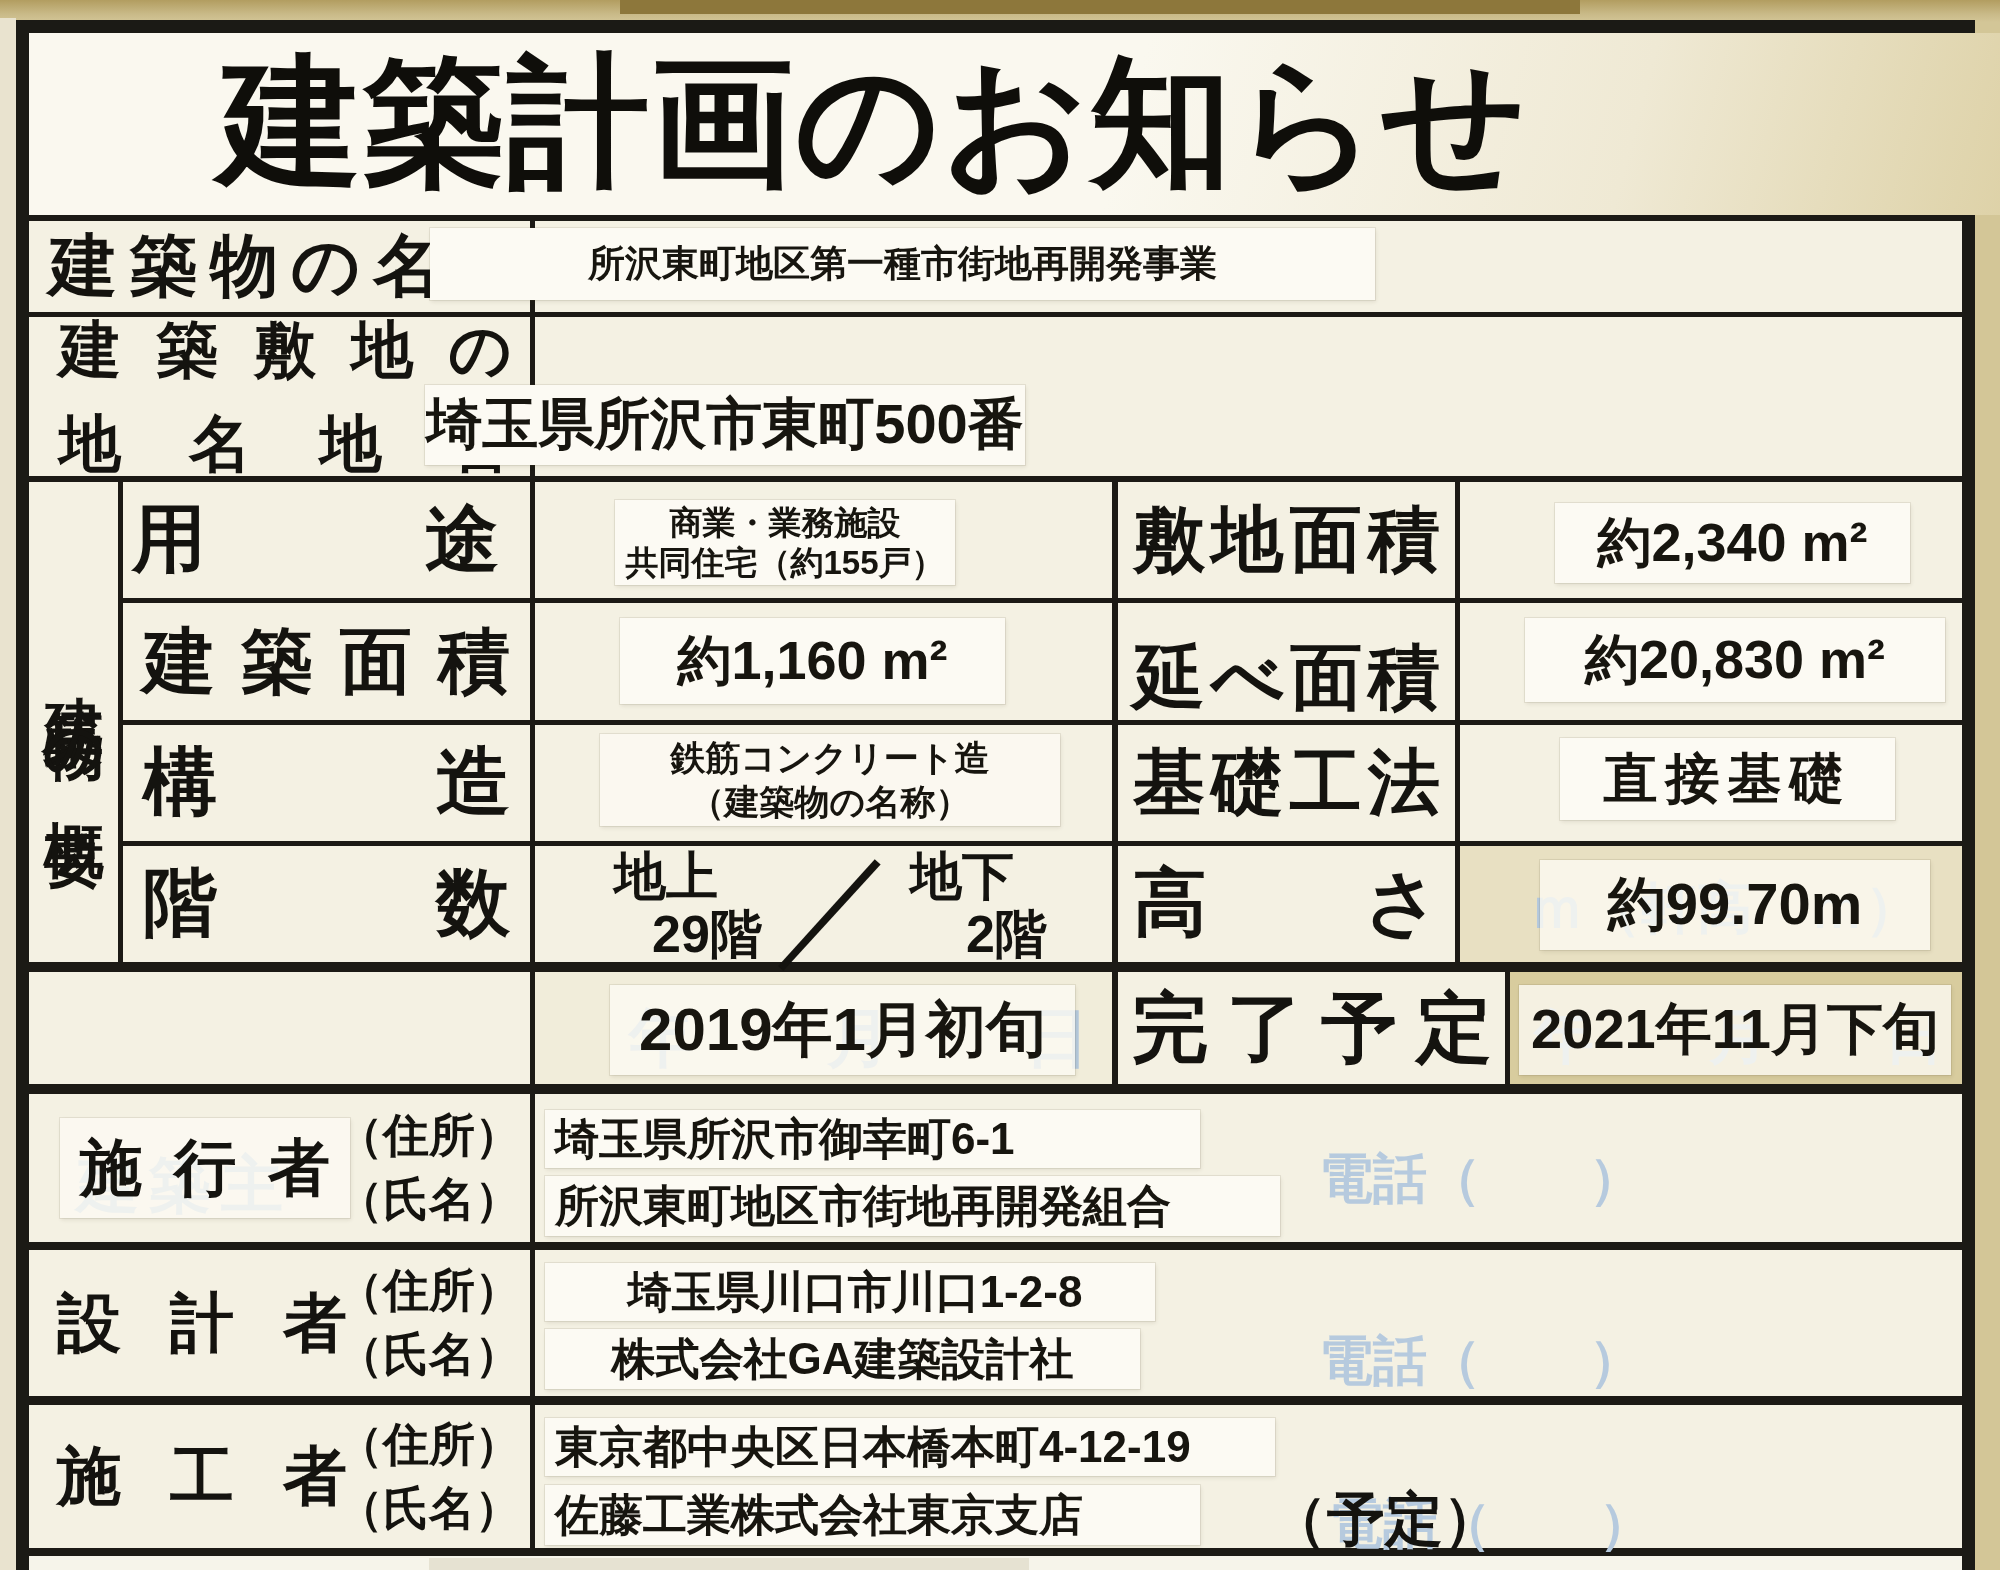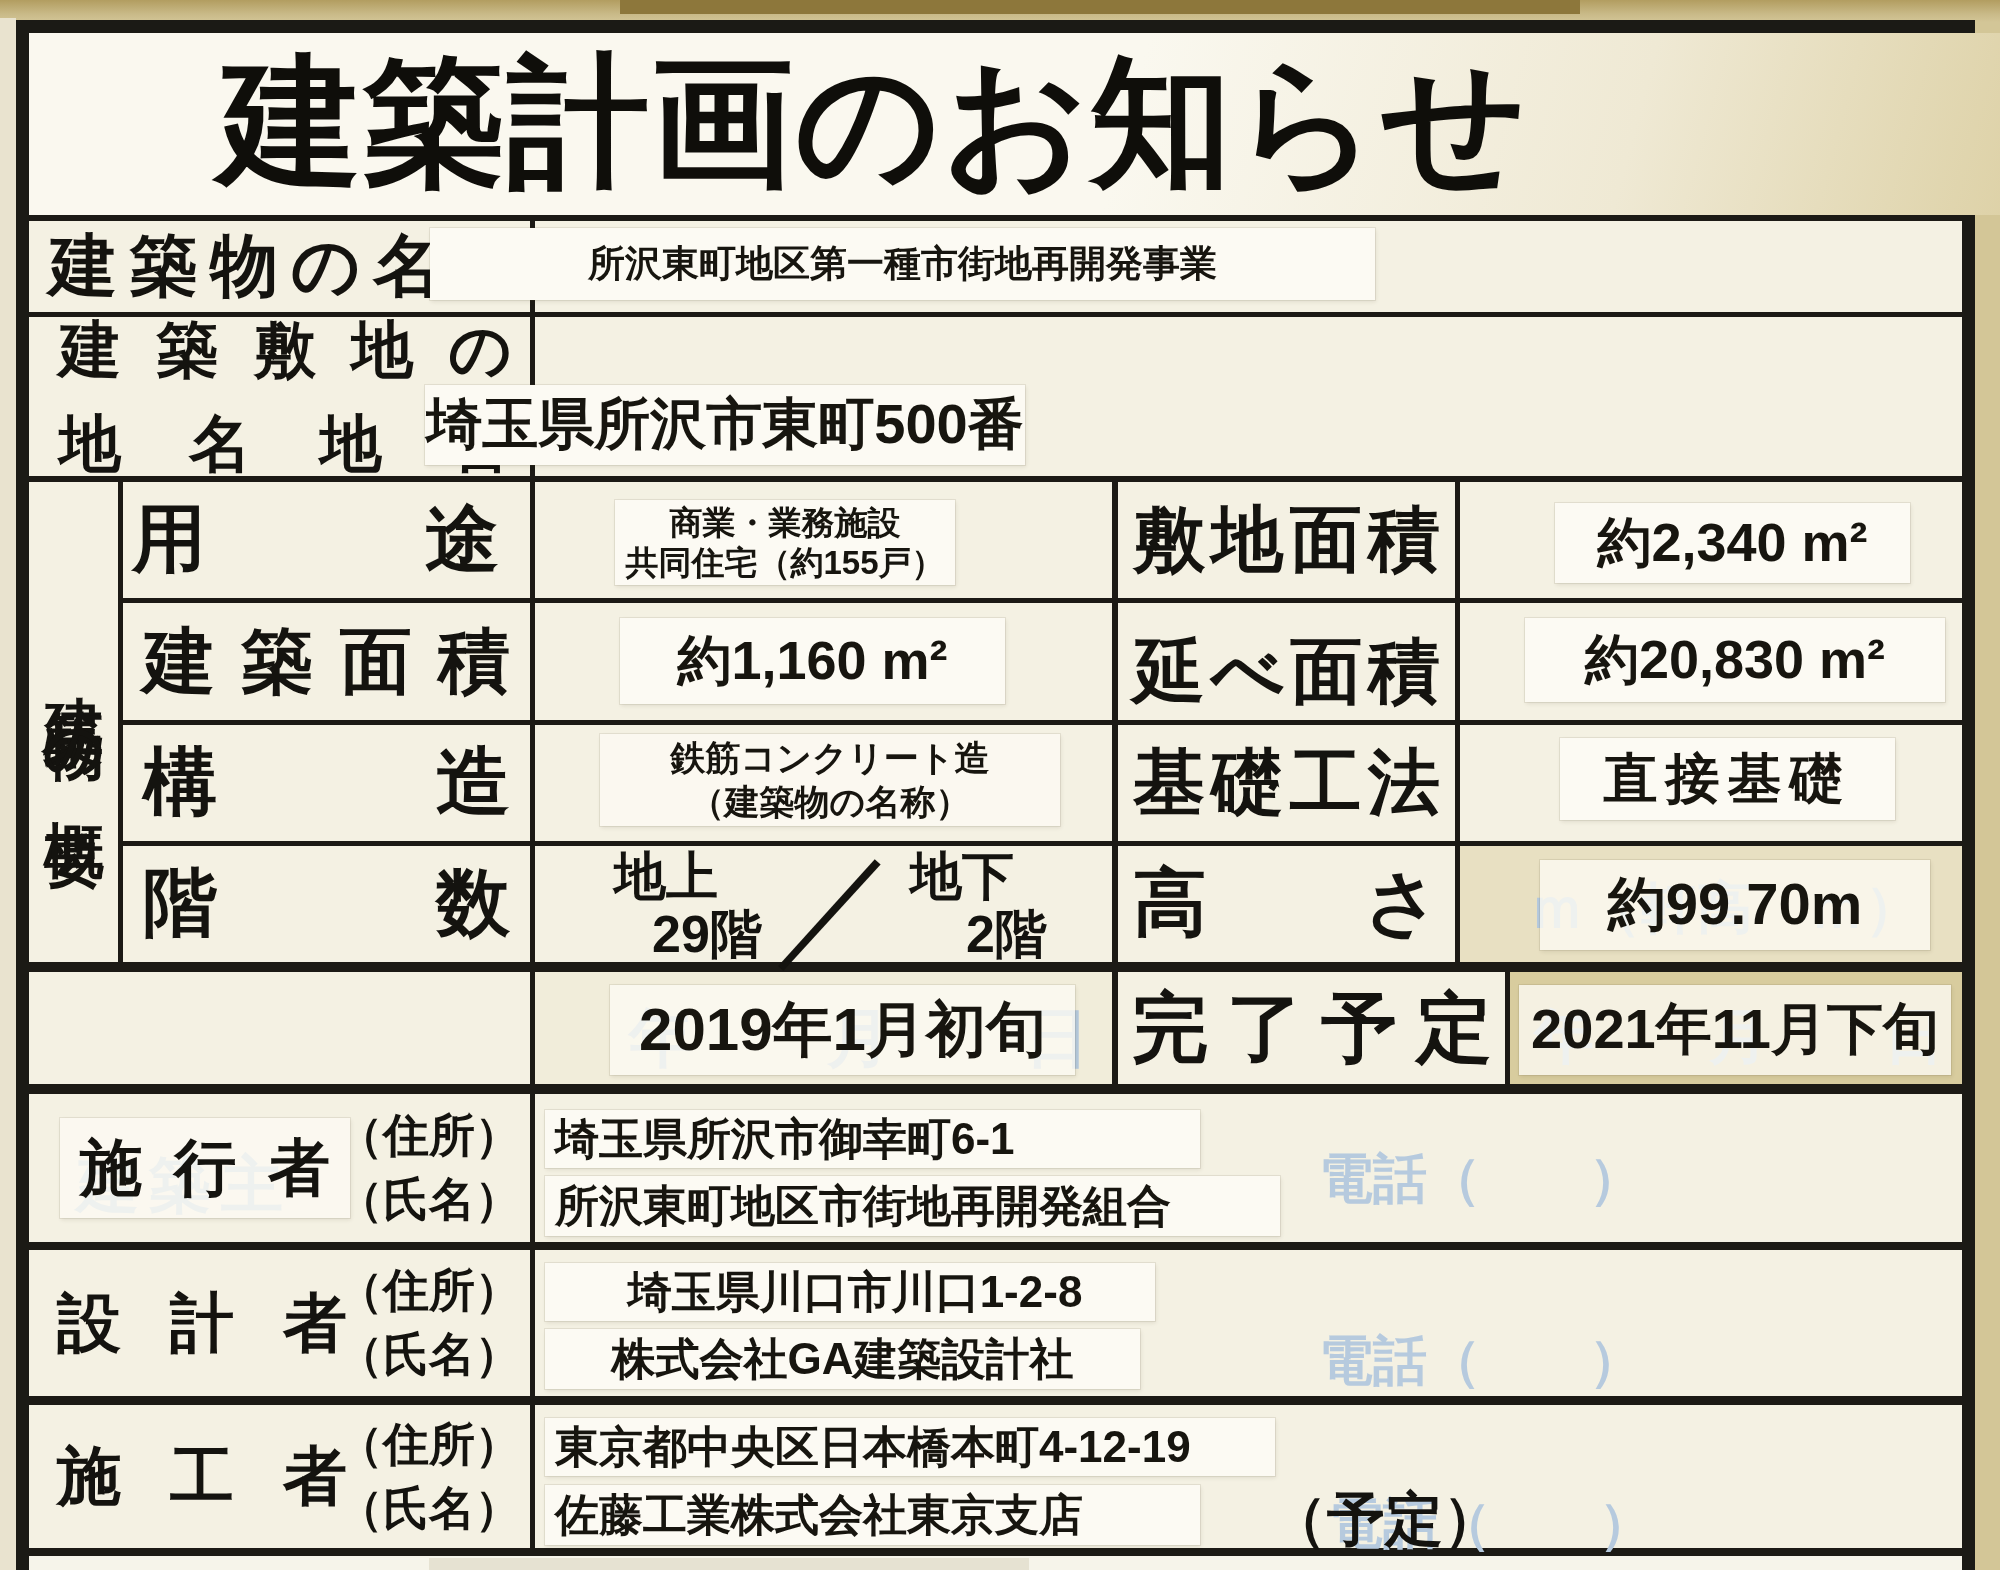--- a/index.html
+++ b/index.html
@@ -92,21 +92,21 @@
     <div class="sticker" style="left:1526px;top:470px;width:355px;height:80px">
       <span class="val" style="font-size:54px">約2,340 m²</span>
     </div>
 
     <div class="lab" style="left:94px;top:570px;width:367px;height:117px;padding:0 20px">
       <span class="just" style="font-size:72px">建築面積</span>
     </div>
     <div class="sticker" style="left:591px;top:585px;width:385px;height:86px">
       <span class="val" style="font-size:54px">約1,160 m²</span>
     </div>
-    <div class="lab" style="left:1089px;top:570px;width:307px;height:138px;padding:0 15px">
+    <div class="lab" style="left:1089px;top:570px;width:307px;height:138px;padding:6px 15px">
       <span class="just" style="font-size:72px">延べ面積</span>
     </div>
     <div class="sticker" style="left:1496px;top:585px;width:420px;height:84px">
       <span class="val" style="font-size:54px">約20,830 m²</span>
     </div>
 
     <div class="lab" style="left:94px;top:692px;width:367px;height:116px;padding:0 20px">
       <span class="just" style="font-size:74px">構造</span>
     </div>
     <div class="sticker seethru" style="left:571px;top:701px;width:460px;height:92px;flex-direction:column">

